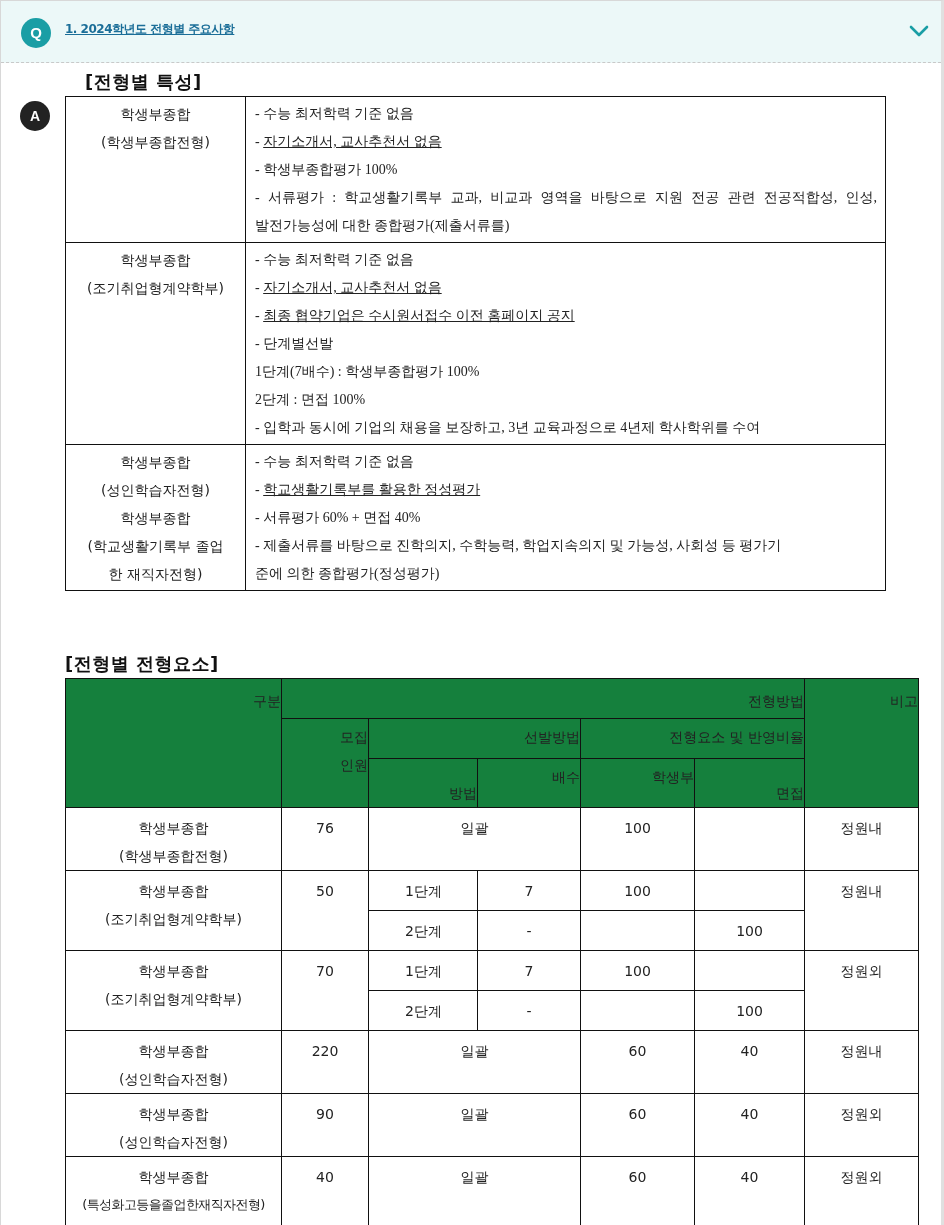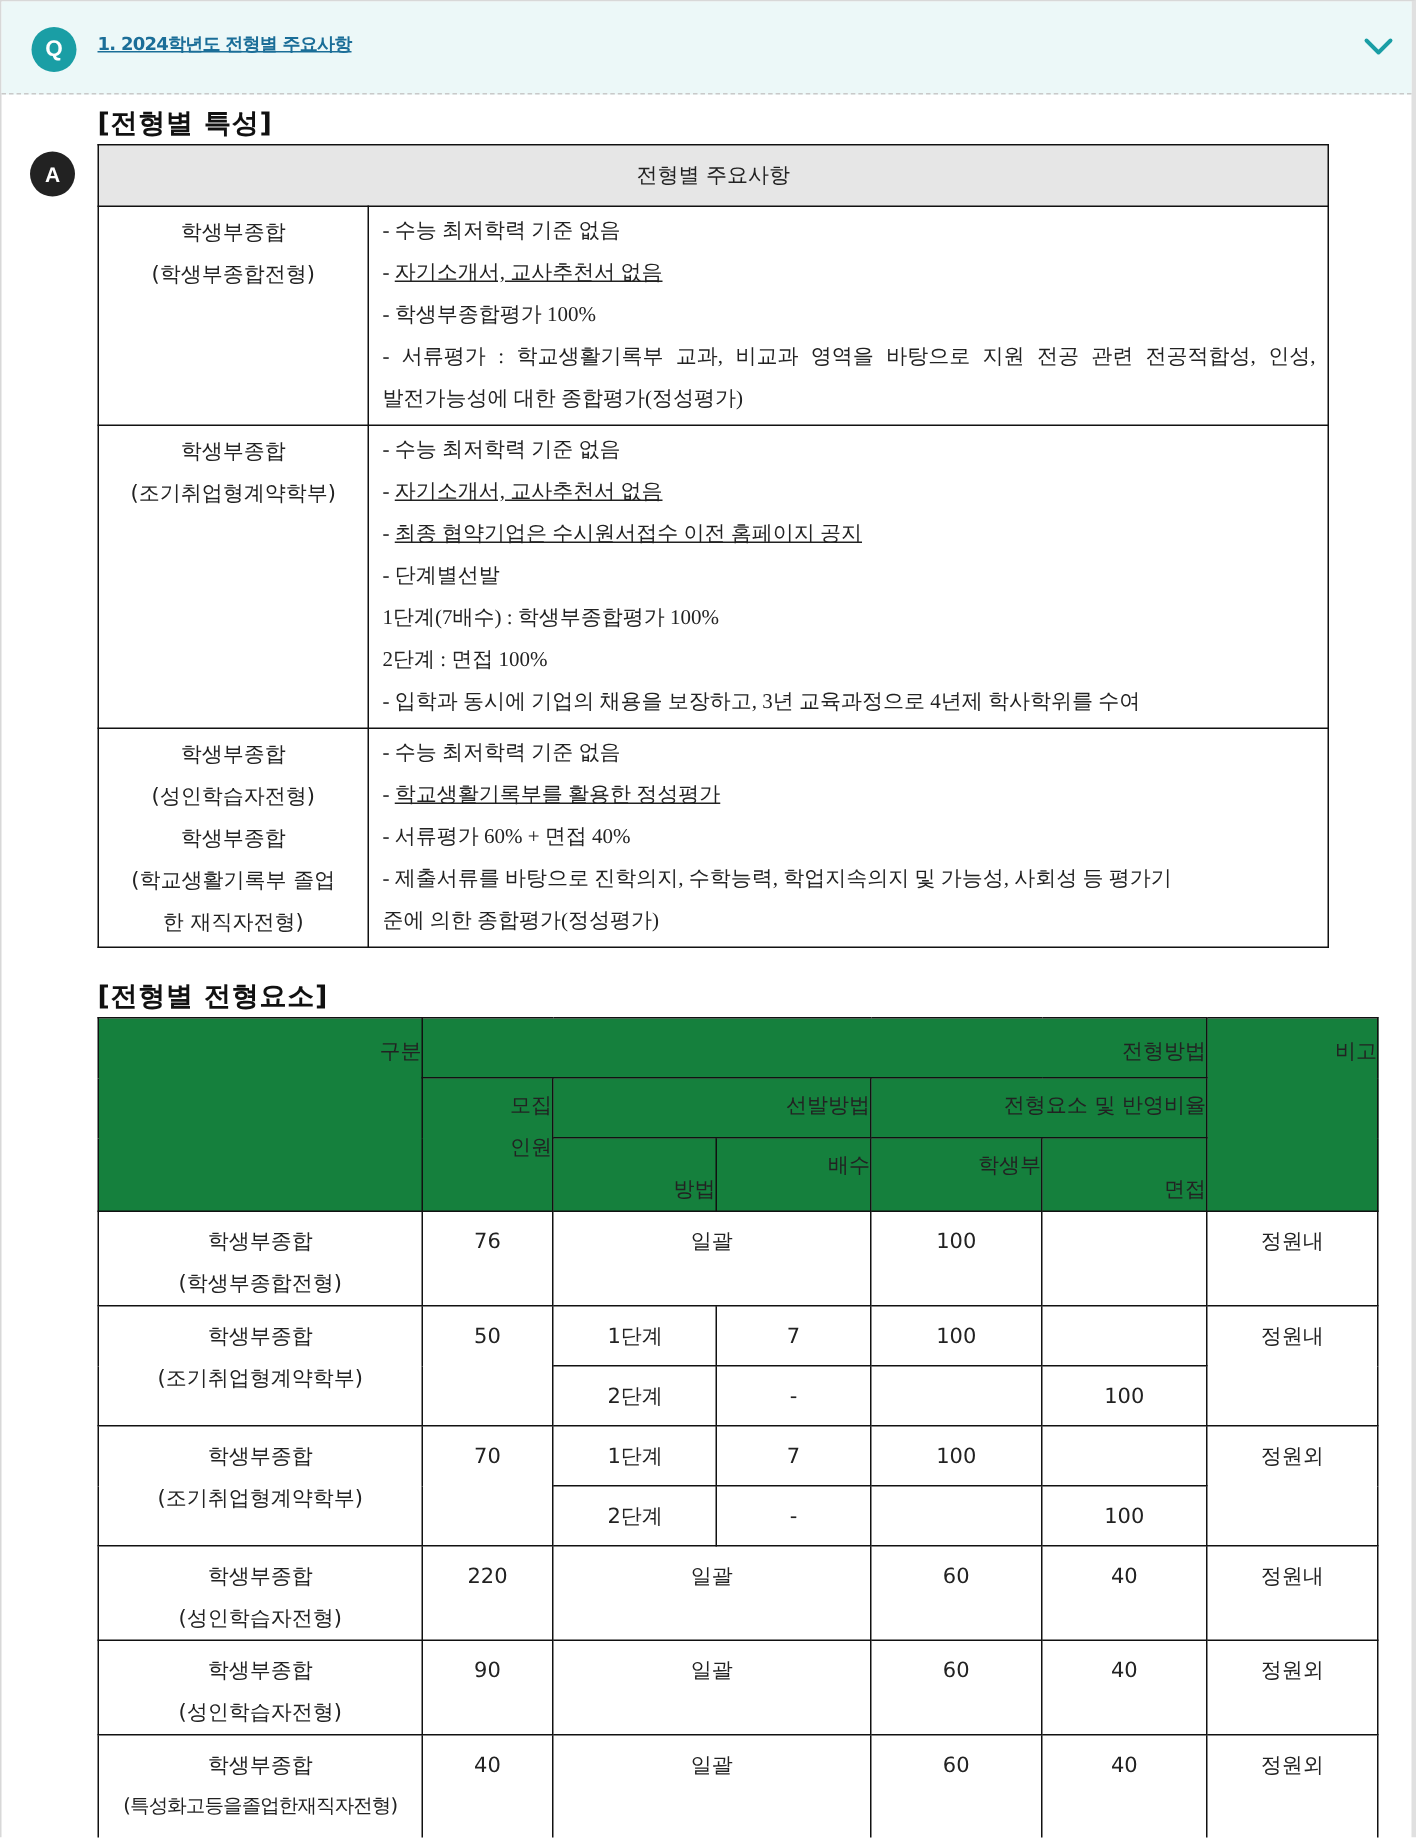--- a/index.html
+++ b/index.html
@@ -33,37 +33,34 @@
 <div class="q-header">
   <div class="q-badge">Q</div>
   <a class="q-title">1. 2024학년도 전형별 주요사항</a>
   <svg class="chevron" viewBox="0 0 20 16">
     <polyline points="2,4 10,12 18,4" fill="none" stroke="#1a9ea5" stroke-width="2.6" stroke-linecap="round" stroke-linejoin="round"></polyline>
   </svg>
 </div>
 
 <div class="a-badge">A</div>
 
-<div class="sec-title" style="top:70px;">[전형별 특성]</div>
+<div class="sec-title" style="top:70px;margin-left:20px;">[전형별 특성]</div>
 
 <table class="t1">
   <tbody>
-      <tr>
-    <th colspan="2">전형별 주요사항</th>
-  </tr>
   <tr>
     <td class="label">
       <div>학생부종합</div>
       <div>(학생부종합전형)</div>
     </td>
     <td class="desc">
       <div>- 수능 최저학력 기준 없음</div>
       <div><span>- </span><span class="u">자기소개서, 교사추천서 없음</span></div>
       <div>- 학생부종합평가 100%</div>
-      <div style="text-align:justify;">- 서류평가 : 학교생활기록부 교과, 비교과 영역을 바탕으로 지원 전공 관련 전공적합성, 인성, 발전가능성에 대한 종합평가(정성평가)</div>
+      <div style="text-align:justify;">- 서류평가 : 학교생활기록부 교과, 비교과 영역을 바탕으로 지원 전공 관련 전공적합성, 인성, 발전가능성에 대한 종합평가(제출서류를)</div>
     </td>
   </tr>
   <tr>
     <td class="label">
       <div>학생부종합</div>
       <div>(조기취업형계약학부)</div>
     </td>
     <td class="desc">
       <div>- 수능 최저학력 기준 없음</div>
       <div><span>- </span><span class="u">자기소개서, 교사추천서 없음</span></div>

